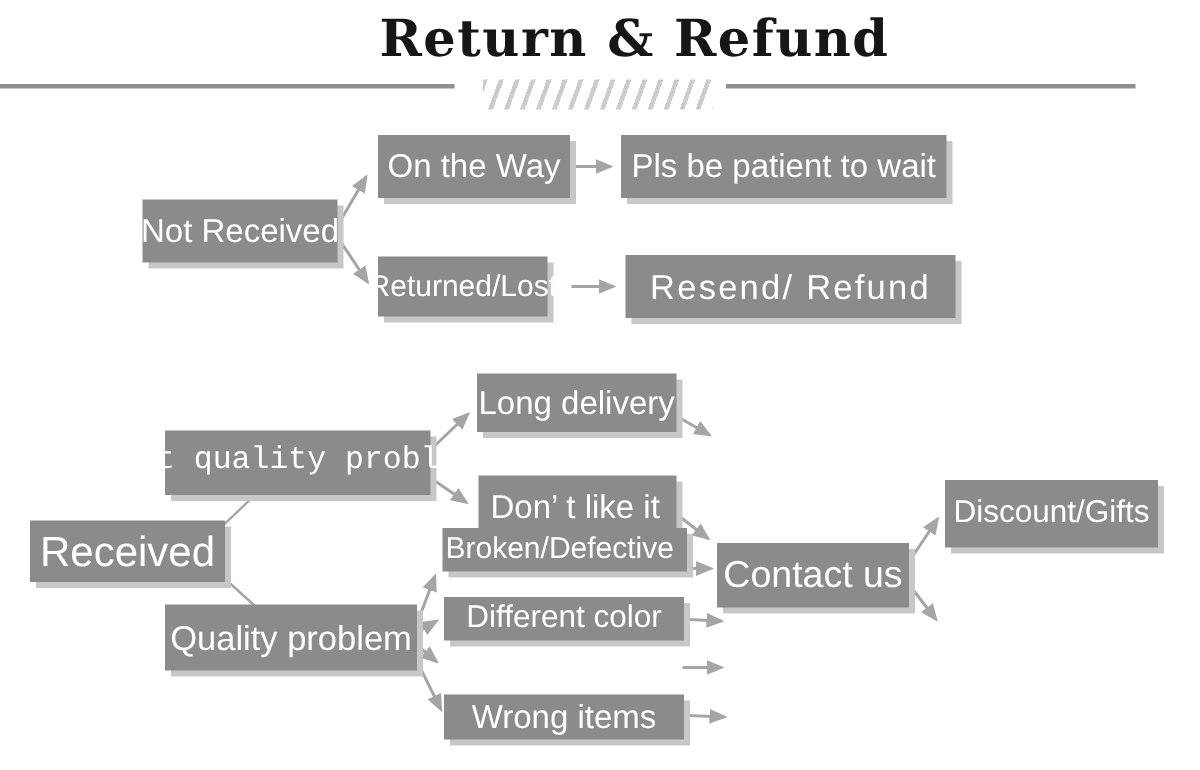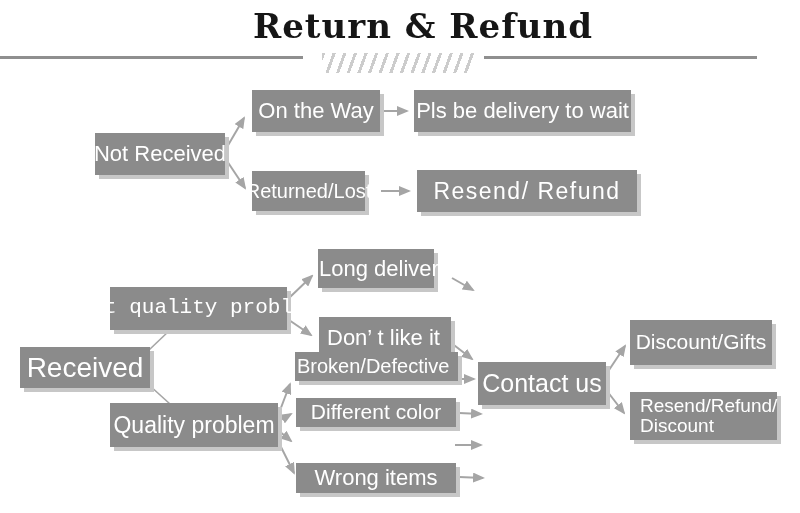--- a/index.html
+++ b/index.html
@@ -79,34 +79,32 @@
     <line x1="459" y1="413" x2="481" y2="414" marker-end="url(#ah)"></line>
     <line x1="455" y1="445" x2="481" y2="445" marker-end="url(#ah)"></line>
     <line x1="459" y1="477" x2="483" y2="478" marker-end="url(#ah)"></line>
 
     <line x1="607" y1="373" x2="625" y2="346" marker-end="url(#ah)"></line>
     <line x1="607" y1="391" x2="624" y2="413" marker-end="url(#ah)"></line>
   </svg>
 
   <div class="node" style="left:95px;top:133px;width:130px;height:42px;font-size:22px;">Not Received</div>
   <div class="node" style="left:252px;top:90px;width:128px;height:42px;font-size:22px;">On the Way</div>
-  <div class="node" style="left:414px;top:90px;width:217px;height:42px;font-size:22px;">Pls be delivery to wait</div>
+  <div class="node" style="left:414px;top:90px;width:217px;height:42px;font-size:22px;">Pls be patient to wait</div>
   <div class="node" style="left:252px;top:171px;width:113px;height:40px;font-size:20px;">Returned/Lost</div>
   <div class="node" style="left:417px;top:170px;width:220px;height:42px;font-size:23px;letter-spacing:1.5px;">Resend/ Refund</div>
 
   <div class="node" style="left:20px;top:347px;width:130px;height:41px;font-size:28px;">Received</div>
   <div class="node" style="left:110px;top:287px;width:177px;height:43px;font-size:21px;font-family:Liberation Mono, monospace;">Not quality problem</div>
   <div class="node" style="left:110px;top:403px;width:168px;height:44px;font-size:23px;">Quality problem</div>
 
-  <div class="node ta-left" style="left:318px;top:249px;width:116px;height:39px;font-size:22px;padding-left:1px;">Long delivery</div>
+  <div class="node ta-left" style="left:318px;top:249px;width:133px;height:39px;font-size:22px;padding-left:1px;">Long delivery</div>
   <div class="node ta-left" style="left:319px;top:317px;width:132px;height:41px;font-size:22px;padding-left:8px;">Don’ t like it</div>
 
   <div class="node ta-left" style="left:295px;top:352px;width:163px;height:29px;font-size:20px;padding-left:2px;">Broken/Defective</div>
   <div class="node" style="left:296px;top:398px;width:160px;height:29px;font-size:21px;">Different color</div>
   <div class="node" style="left:296px;top:463px;width:160px;height:30px;font-size:22px;">Wrong items</div>
 
   <div class="node" style="left:478px;top:362px;width:128px;height:43px;font-size:25px;">Contact us</div>
 
   <div class="node" style="left:630px;top:320px;width:142px;height:45px;font-size:21px;">Discount/Gifts</div>
-  <div class="node ta-left pre" style="left:630px;top:392px;width:147px;height:48px;font-size:19px;padding-left:10px;">Resend/Refund/
-Discount</div>
 
 </div>
 
 </body></html>

